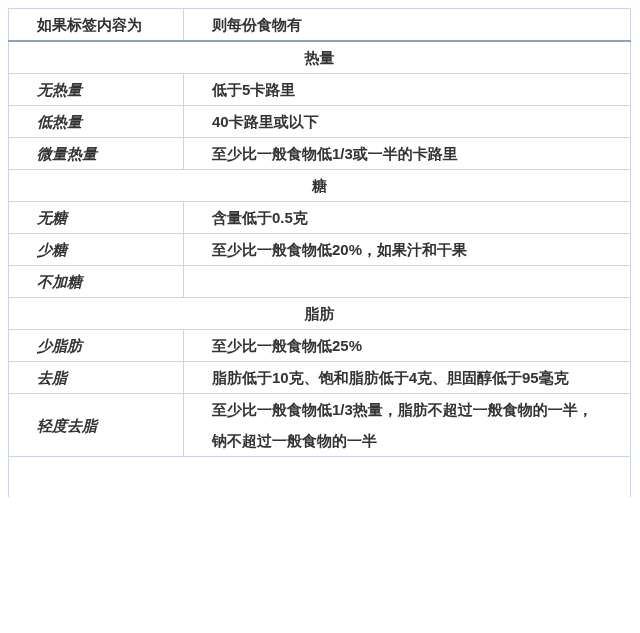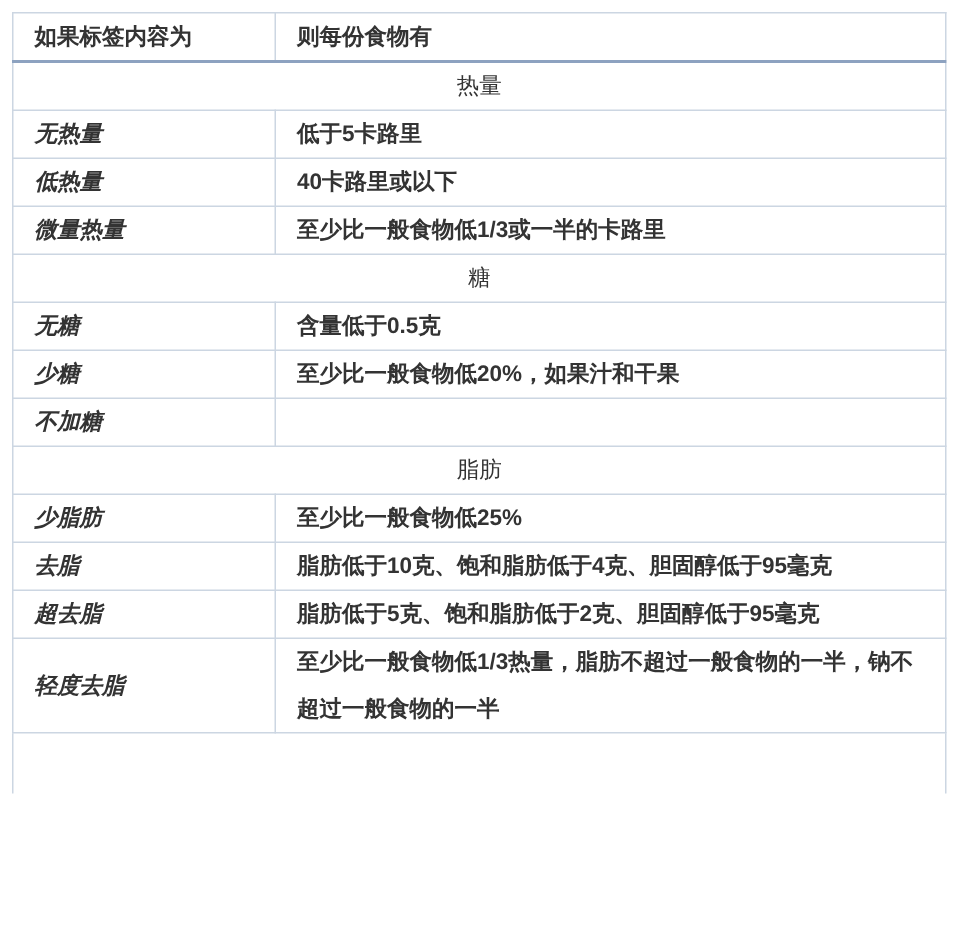--- a/index.html
+++ b/index.html
@@ -14,33 +14,33 @@
   table.label-table{
     position:absolute;left:8px;top:8px;width:622px;
     border-collapse:collapse;table-layout:fixed;
     font-size:15px;
   }
   .label-table col.c1{width:175px;}
   .label-table col.c2{width:447px;}
   .label-table th,.label-table td{
     border:1px solid var(--border-color);
     vertical-align:middle;
-    padding:0 14px;
+    padding:0 28px;
     line-height:31px;
     text-align:left;
     white-space:normal;
   }
   .label-table thead th{
     font-weight:bold;
     border-bottom:2px solid var(--header-sep);
     height:31px;
   }
   .label-table td.section-cell{
     text-align:center;
-    font-weight:normal;
+    font-weight:bold;
     height:31px;
   }
   .label-table td.label-cell{
     font-weight:bold;
     height:32px;
     font-style:italic;
   }
   .label-table td.value-cell{
     font-weight:bold;
     height:32px;
@@ -102,24 +102,20 @@
         </tr>
         <tr>
           <td class="label-cell">少脂肪</td>
           <td class="value-cell">至少比一般食物低25%</td>
         </tr>
         <tr>
           <td class="label-cell">去脂</td>
           <td class="value-cell">脂肪低于10克、饱和脂肪低于4克、胆固醇低于95毫克</td>
         </tr>
         <tr>
-          <td class="label-cell">超去脂</td>
-          <td class="value-cell">脂肪低于5克、饱和脂肪低于2克、胆固醇低于95毫克</td>
-        </tr>
-        <tr>
           <td class="label-cell">轻度去脂</td>
           <td class="value-cell">至少比一般食物低1/3热量，脂肪不超过一般食物的一半，钠不超过一般食物的一半</td>
         </tr>
         <tr>
           <td class="partial-cell" colspan="2"></td>
         </tr>
       </tbody>
   </table>
 </div>
 

